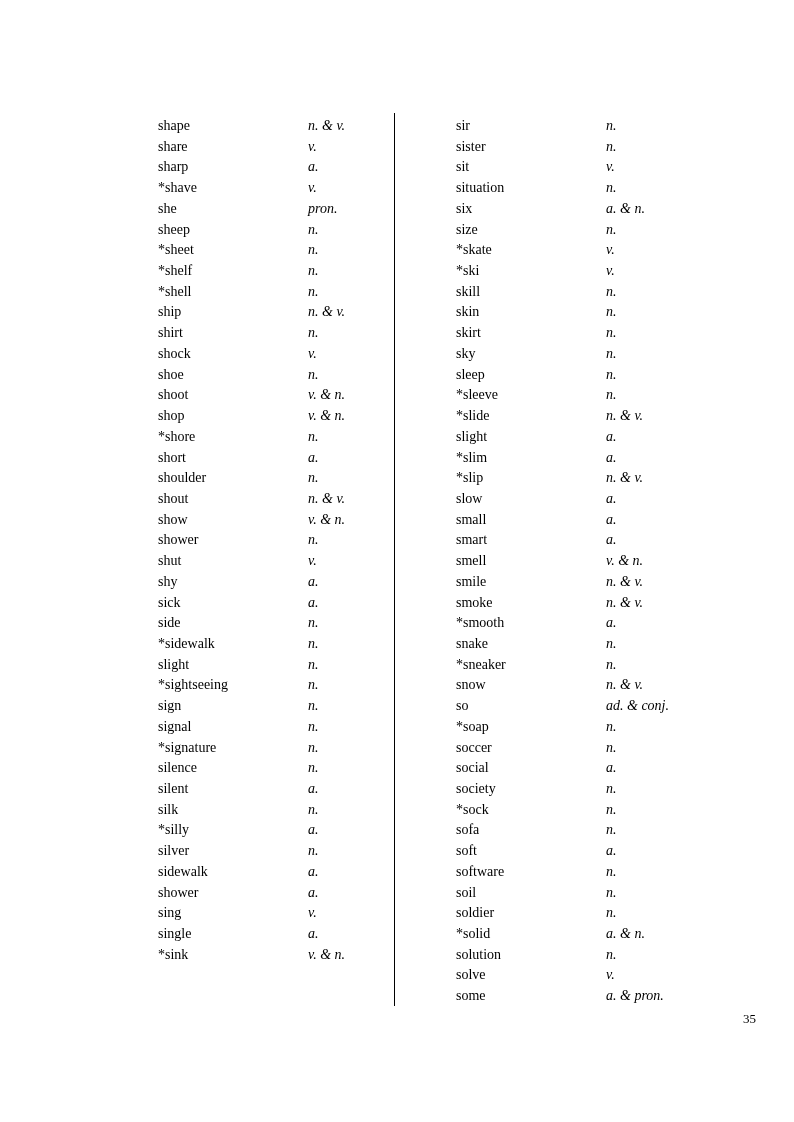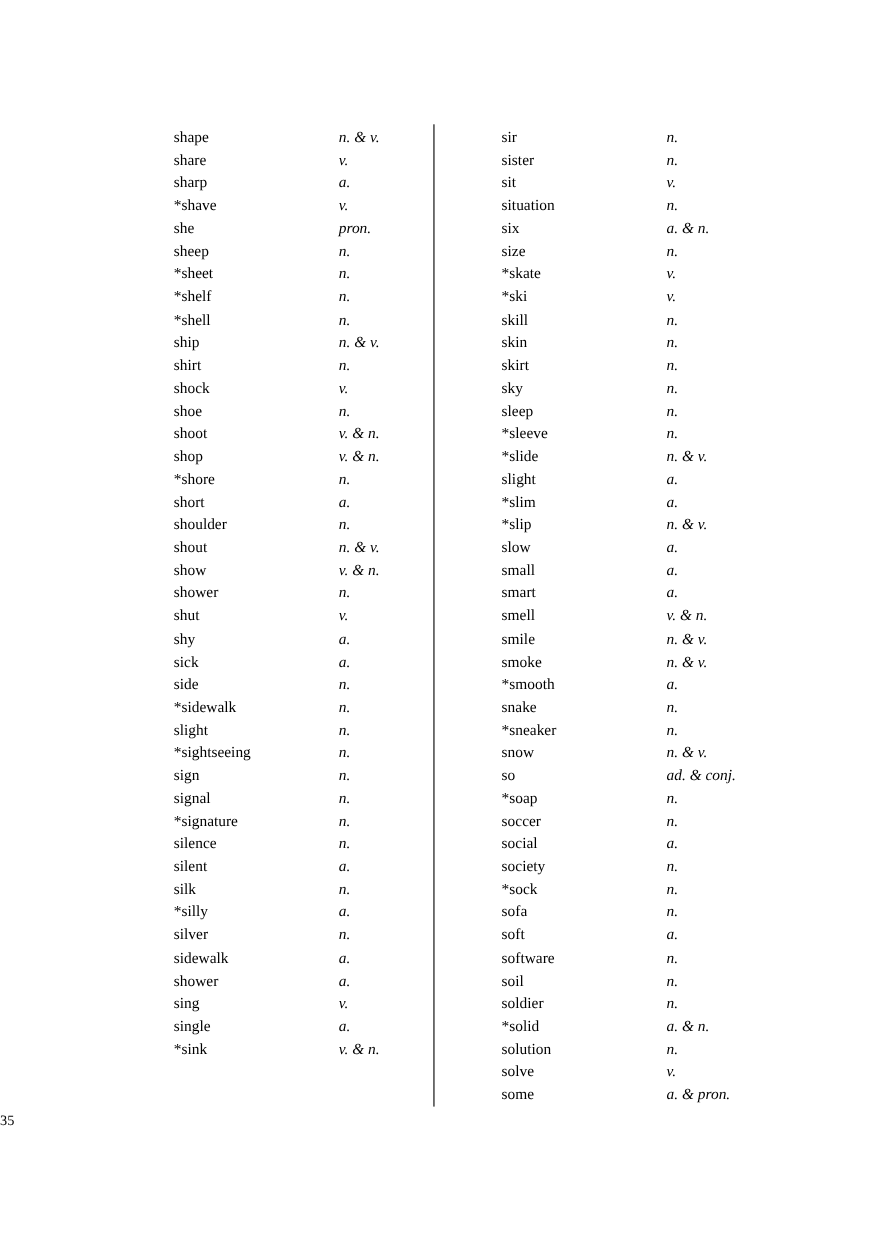--- a/index.html
+++ b/index.html
@@ -43,21 +43,21 @@
     top: 113px;
     width: 1px;
     height: 893px;
     background: #000000;
   }
   .page-number {
     position: absolute;
     top: 1010px;
     left: 0;
     width: 756px;
-    text-align: left;
+    text-align: right;
     font-size: 13px;
     line-height: 18px;
   }
 </style>
 </head>
 <body>
 
 <div class="page-root">
   <div class="col col-left" id="col-left">
       <div class="row">

